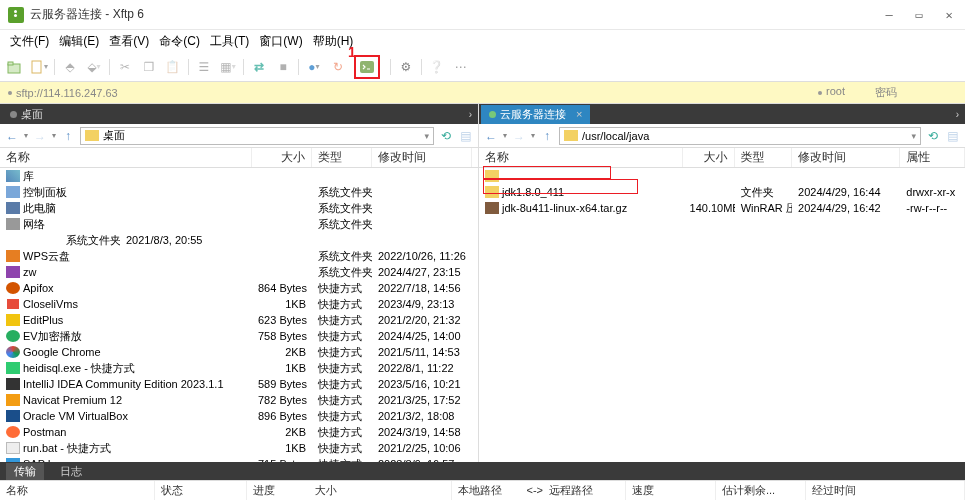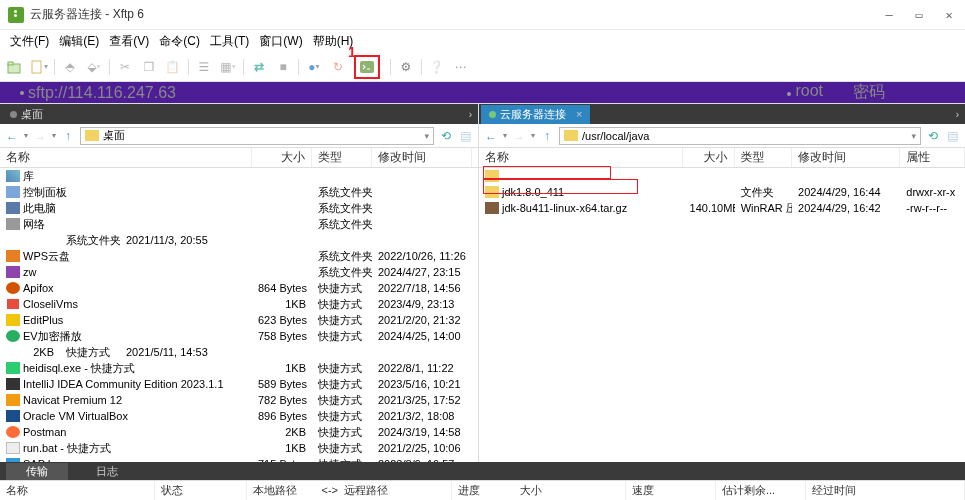--- a/index.html
+++ b/index.html
@@ -11,21 +11,21 @@
 .win-btns { display: flex; gap: 18px; margin-right: 2px; }
 .win-btn { width: 12px; height: 12px; display: flex; align-items: center; justify-content: center; cursor: pointer; color: #666; font-family: monospace; }
 .menubar { height: 22px; display: flex; align-items: center; padding: 0 6px; font-size: 12px; gap: 2px; }
 .menu-item { padding: 2px 4px; cursor: pointer; }
 .toolbar { height: 30px; display: flex; align-items: center; padding: 0 6px; gap: 6px; border-bottom: 1px solid #ddd; }
 .tb-btn { width: 18px; height: 18px; cursor: pointer; opacity: .75; display: flex; align-items: center; justify-content: center; }
 .tb-sep { width: 1px; height: 16px; background: #ddd; }
 .tb-drop { font-size: 8px; color: #888; }
 .tb-red-box { border: 2px solid #eb1c24; padding: 1px 2px; margin-left: -2px; }
 .annot-1 { color: #eb1c24; font-weight: bold; font-size: 14px; margin-top: -30px; margin-left: -5px; }
-.addrbar { height: 22px; background: #4c1d95; display: flex; align-items: center; padding: 0 20px; border-bottom: 1px solid #ddd; font-size: 16px;}
+.addrbar { height: 22px; background: #fef9c3; display: flex; align-items: center; padding: 0 8px; border-bottom: 1px solid #ddd; font-size: 11px;}
 .addr-left { color: #888; }
 .addr-right { margin-left: auto; display: flex; gap: 30px; padding-right: 60px; color: #888; }
 .addr-dot { display: inline-block; width: 4px; height: 4px; background: #999; border-radius: 50%; margin-right: 4px; }
 .panes { display: flex; flex: 1; overflow: hidden; }
 .pane { display: flex; flex-direction: column; overflow: hidden; }
 .pane-left { width: 479px; border-right: 1px solid #ddd; }
 .pane-right { flex: 1; }
 .tab-row { height: 20px; background: #3a3a3a; display: flex; align-items: center; padding-left: 2px; }
 .tab { background: #3a3a3a; color: #ddd; padding: 2px 8px; font-size: 11px; display: flex; align-items: center; gap: 4px; }
 .tab-left { padding-right: 30px; }
@@ -74,21 +74,21 @@
 .f-post { background: #ff6c37; border-radius: 50%; }
 .f-run { background: #eee; border: 1px solid #bbb; }
 .f-sap { background: #3498db; }
 .f-up { background: #f3d163; }
 .f-jdkdir { background: #f3d163; }
 .f-tar { background: #805b3e; }
 .r-box1 { border: 1.5px solid #eb1c24; position: absolute; pointer-events: none; }
 .r-box2 { border: 1.5px solid #eb1c24; position: absolute; pointer-events: none; }
 .right-wrap { position: relative; flex: 1; display: flex; flex-direction: column; overflow: hidden; }
 .log-head { height: 18px; background: #3a3a3a; display: flex; align-items: center; padding: 0 6px; font-size: 11px; color: #ccc; gap: 8px; }
-.log-head .lab { padding: 1px 20px; }
+.log-head .lab { padding: 1px 8px; }
 .log-head .lab.active { background: #555; color: #fff; }
 .statusbar { height: 20px; background: #fff; display: grid; border-top: 1px solid #ddd; font-size: 11px; color: #333; grid-template-columns: 155px 92px 205px 174px 90px 90px 1fr; }
 .statusbar > div { padding: 2px 6px; border-right: 1px solid #eee; }
 .ml-2 { margin-left: 4px; }
 .arrowhead { font-size: 11px; }
 </style>
 </head>
 <body>
 
 <div class="titlebar">
@@ -222,21 +222,21 @@
           </div>
           <div class="tr">
             <div class="td c-name"><span class="fico f-net"></span><span>网络</span></div>
             <div class="td c-size"></div>
             <div class="td c-type">系统文件夹</div>
             <div class="td c-mod"></div>
           </div>
           <div class="tr">
             <div class="td c-size"></div>
             <div class="td c-type">系统文件夹</div>
-            <div class="td c-mod">2021/11/3, 20:55</div>
+            <div class="td c-mod">2021/8/3, 20:55</div>
           </div>
           <div class="tr">
             <div class="td c-name"><span class="fico f-wps"></span><span>WPS云盘</span></div>
             <div class="td c-size"></div>
             <div class="td c-type">系统文件夹</div>
             <div class="td c-mod">2022/10/26, 11:26</div>
           </div>
           <div class="tr">
             <div class="td c-name"><span class="fico f-zw"></span><span>zw</span></div>
             <div class="td c-size"></div>
@@ -261,20 +261,21 @@
             <div class="td c-type">快捷方式</div>
             <div class="td c-mod">2021/2/20, 21:32</div>
           </div>
           <div class="tr">
             <div class="td c-name"><span class="fico f-ev"></span><span>EV加密播放</span></div>
             <div class="td c-size">758 Bytes</div>
             <div class="td c-type">快捷方式</div>
             <div class="td c-mod">2024/4/25, 14:00</div>
           </div>
           <div class="tr">
+            <div class="td c-name"><span class="fico f-chrome"></span><span>Google Chrome</span></div>
             <div class="td c-size">2KB</div>
             <div class="td c-type">快捷方式</div>
             <div class="td c-mod">2021/5/11, 14:53</div>
           </div>
           <div class="tr">
             <div class="td c-name"><span class="fico f-heidi"></span><span>heidisql.exe - 快捷方式</span></div>
             <div class="td c-size">1KB</div>
             <div class="td c-type">快捷方式</div>
             <div class="td c-mod">2022/8/1, 11:22</div>
           </div>
@@ -381,18 +382,18 @@
 </div>
 
 <div class="log-head">
   <span class="lab active">传输</span>
   <span class="lab">日志</span>
 </div>
 
 <div class="statusbar">
   <div>名称</div>
   <div>状态</div>
+  <div><span>进度</span>&nbsp;&nbsp;&nbsp;&nbsp;&nbsp;&nbsp;&nbsp;&nbsp;&nbsp;&nbsp;&nbsp;&nbsp;&nbsp;<span>大小</span></div>
   <div><span>本地路径</span>&nbsp;&nbsp;&nbsp;&nbsp;&nbsp;&nbsp;&nbsp;&nbsp;<span class="arrowhead">&lt;-&gt;</span>&nbsp;&nbsp;<span>远程路径</span></div>
-  <div><span>进度</span>&nbsp;&nbsp;&nbsp;&nbsp;&nbsp;&nbsp;&nbsp;&nbsp;&nbsp;&nbsp;&nbsp;&nbsp;&nbsp;<span>大小</span></div>
   <div>速度</div>
   <div>估计剩余...</div>
   <div>经过时间</div>
 </div>
 
 </body></html>

